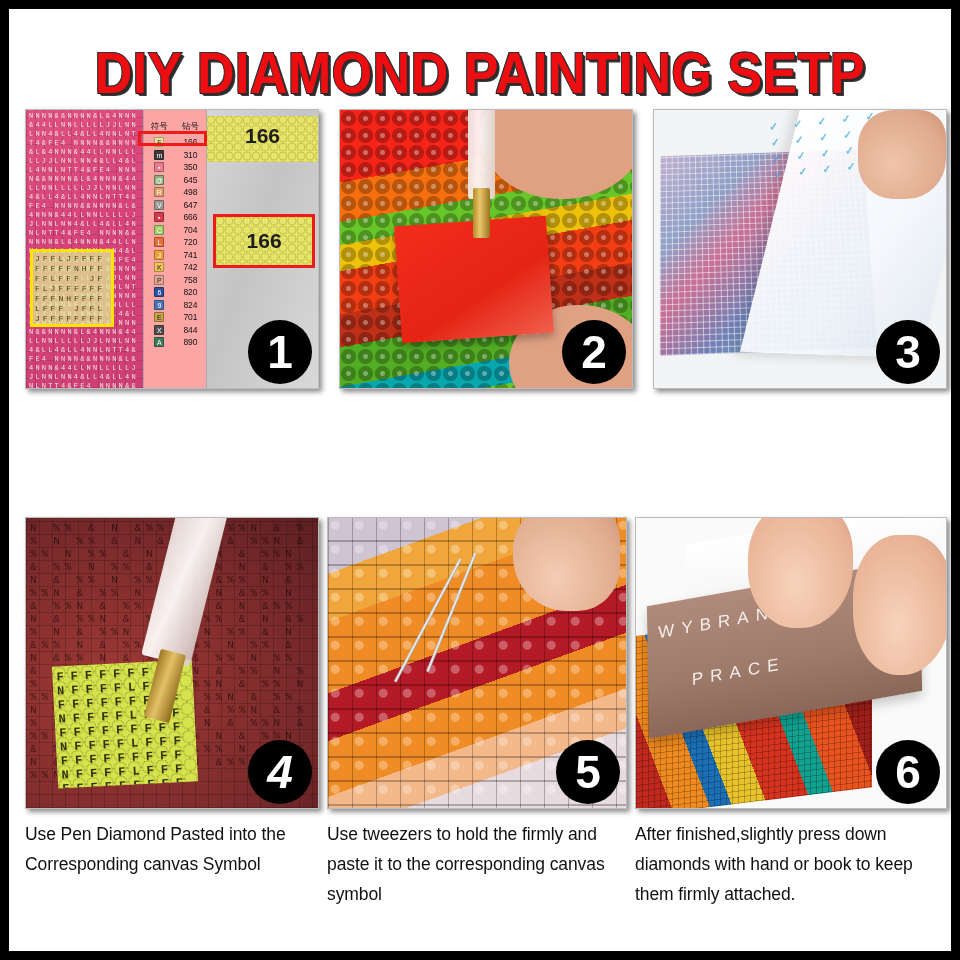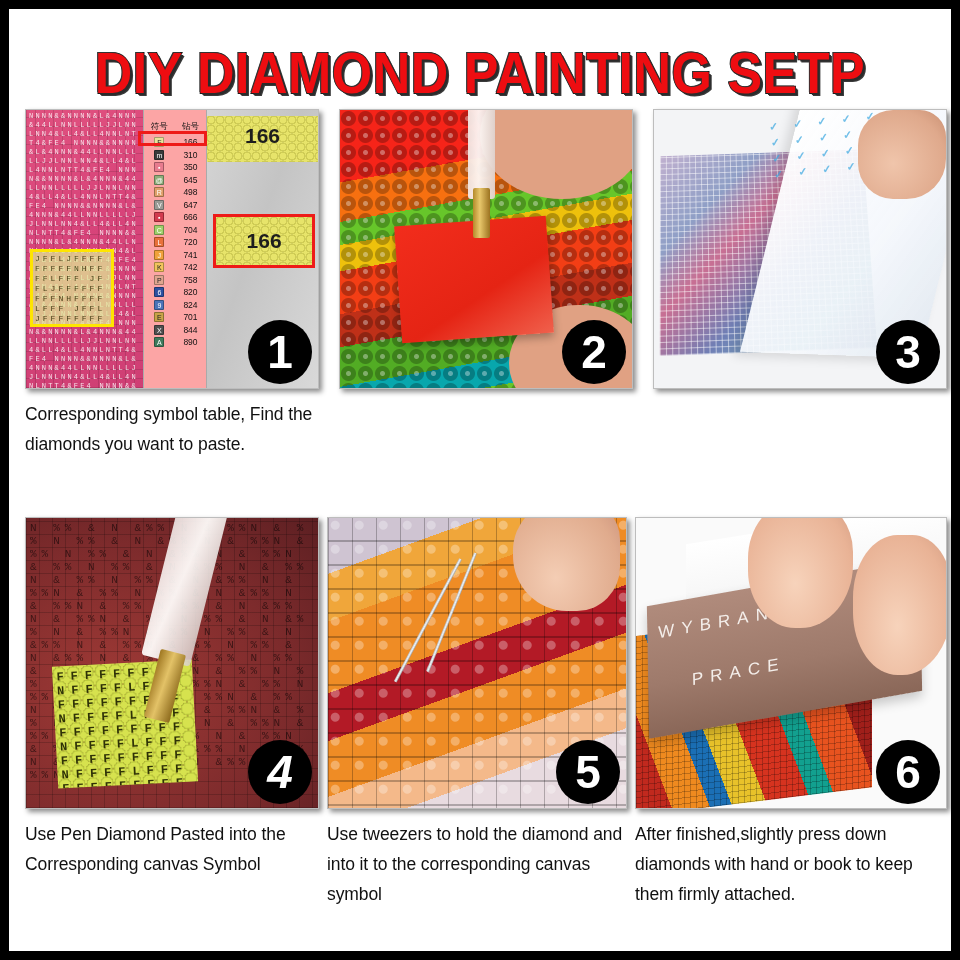--- a/index.html
+++ b/index.html
@@ -443,21 +443,20 @@
               </div>
               <div class="redbox" style="left:6px;top:104px;width:92%;height:54px;">
                 <div class="beadband" style="top:0;height:100%;">
                   <div class="beadlabel" style="top:12px;">166</div>
                 </div>
               </div>
             </div>
 
             <div class="badge upright">1</div>
           </div>
-          <div class="caption">Corresponding symbol table, Find the diamonds you want to paste.</div>
         </div>
 
         <div class="cell" style="left:330px;width:294px;">
           <div class="photo p2" style="height:280px;">
             <div class="p2-colors"></div>
             <div class="p2-mosaic"></div>
             <div class="p2-finger" style="right:-4%;top:-14%;width:56%;height:46%;"></div>
             <div class="p2-finger" style="right:-6%;bottom:-12%;width:48%;height:42%;"></div>
             <div class="p2-glue"></div>
             <div class="p2-pen-body"></div>
@@ -496,21 +495,21 @@
 
         <div class="cell" style="left:318px;width:300px;">
           <div class="photo p5" style="height:292px;">
             <div class="p5-grid"></div>
             <div class="p5-tiles"></div>
             <div class="p5-hand"></div>
             <div class="p5-tweezer"></div>
             <div class="p5-tweezer2"></div>
             <div class="badge upright">5</div>
           </div>
-          <div class="caption">Use tweezers to hold the diamond and into it to the corresponding canvas symbol</div>
+          <div class="caption">Use tweezers to hold the firmly and paste it to the corresponding canvas symbol</div>
         </div>
 
         <div class="cell" style="left:626px;width:312px;">
           <div class="photo p6" style="height:292px;">
             <div class="p6-paint"></div>
             <div class="p6-pages"></div>
             <div class="p6-book">
               <div class="p6-book-title">WYBRANE</div>
               <div class="p6-book-title2">PRACE</div>
             </div>

